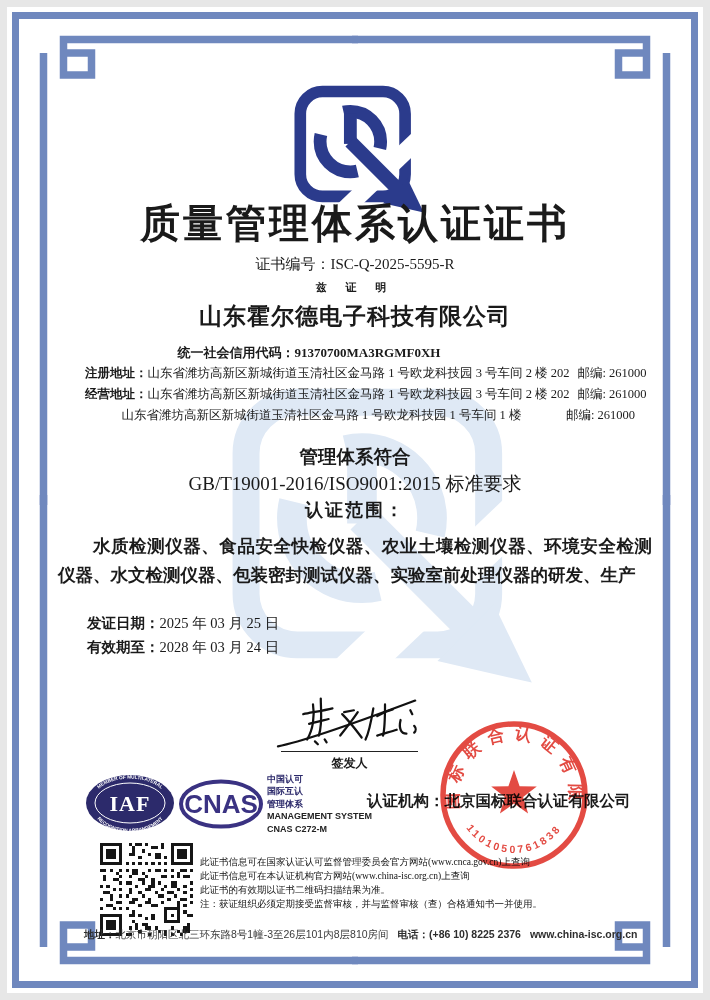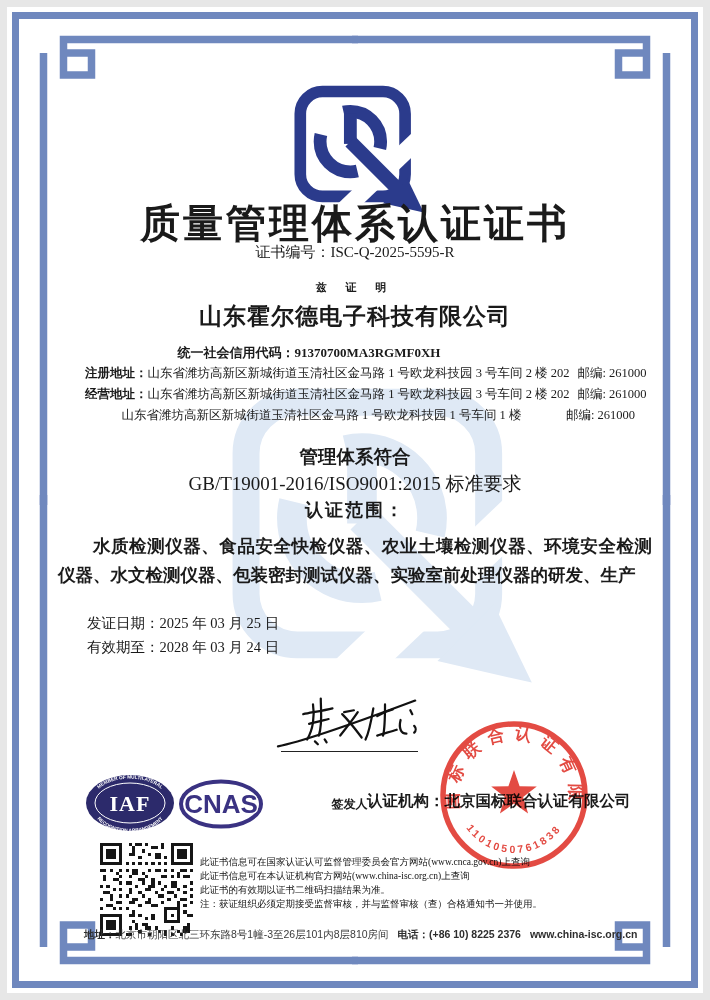--- a/index.html
+++ b/index.html
@@ -4,45 +4,45 @@
 <style>
   html,body{margin:0;padding:0;background:#e7e7e7;}
   .stage{position:relative;width:710px;height:1000px;overflow:hidden;
          font-family:"Liberation Serif","DejaVu Serif",serif;color:#1a1a1a;}
   .paper{position:absolute;inset:7px;background:#ffffff;z-index:0;}
   .border-svg{position:absolute;left:0;top:0;z-index:1;}
   .watermark{position:absolute;left:208px;top:378px;z-index:1;color:#dfe9f5;}
   .logo-svg{position:absolute;left:284px;top:81px;z-index:2;color:#2b3b8c;}
   .title{position:absolute;top:196px;left:0;width:710px;text-align:center;
          font-size:40px;font-weight:bold;letter-spacing:3px;z-index:2;}
-  .certno{position:absolute;top:243px;left:0;width:710px;text-align:center;font-size:15px;z-index:2;}
+  .certno{position:absolute;top:255px;left:0;width:710px;text-align:center;font-size:15px;z-index:2;}
   .hereby{position:absolute;top:280px;left:0;width:710px;text-align:center;
           font-size:11px;font-weight:bold;letter-spacing:8px;z-index:2;}
   .company{position:absolute;top:301px;left:0;width:710px;text-align:center;
            font-size:23px;font-weight:bold;letter-spacing:1px;z-index:2;}
   .credit{position:absolute;top:344px;left:0;width:618px;text-align:center;
           font-size:13px;font-weight:bold;z-index:2;}
   .addr-row{position:absolute;left:85px;width:550px;display:flex;align-items:baseline;
             font-size:12.5px;z-index:2;white-space:nowrap;}
   .addr-label{font-weight:bold;}
   .addr-text{flex:1;text-align:center;}
   .addr-zip{margin-left:8px;}
   .sys{position:absolute;top:444px;left:0;width:710px;text-align:center;
        font-size:18.5px;font-weight:bold;z-index:2;}
   .standard{position:absolute;top:471px;left:0;width:710px;text-align:center;font-size:19px;z-index:2;}
   .scopelab{position:absolute;top:498px;left:0;width:710px;text-align:center;
             font-size:18px;font-weight:bold;letter-spacing:2px;z-index:2;}
   .scope{position:absolute;top:532px;left:58px;width:594px;font-size:17.5px;font-weight:bold;
          line-height:28.5px;text-align:justify;text-indent:2em;z-index:2;}
   .daterow{position:absolute;left:87px;font-size:14.5px;z-index:2;white-space:nowrap;}
-  .daterow b{font-weight:normal;}
+  .daterow b{font-weight:bold;}
   .sig-svg{position:absolute;left:276px;top:690px;z-index:2;}
   .sig-line{position:absolute;left:281px;top:751px;width:137px;border-top:1.5px solid #222;z-index:2;}
   .signer{position:absolute;left:281px;top:755px;width:137px;text-align:center;
-          font-size:12px;font-weight:bold;z-index:2;margin-top:41px;}
+          font-size:12px;font-weight:bold;z-index:2;}
   .iaf-svg{position:absolute;left:84px;top:774px;z-index:2;}
   .cnas-svg{position:absolute;left:178px;top:779px;z-index:2;}
   .accinfo{position:absolute;left:267px;top:773px;z-index:2;font-family:"Liberation Sans",sans-serif;
            font-weight:bold;font-size:9px;line-height:12.4px;color:#222;}
   .accinfo .cn{color:#2c2a6b;}
   .issuer{position:absolute;left:367px;top:791px;font-size:15.5px;font-weight:bold;z-index:3;white-space:nowrap;}
   .stamp-svg{position:absolute;left:437px;top:718px;z-index:4;mix-blend-mode:multiply;opacity:.9;}
   .qr-svg{position:absolute;left:100px;top:843px;z-index:2;}
   .notes{position:absolute;left:200px;top:855px;z-index:2;font-size:9.5px;line-height:14px;color:#111;}
   .footer{position:absolute;left:84px;top:928px;width:560px;z-index:2;
@@ -154,20 +154,27 @@
       <textPath href="#iafBot" startOffset="50%" text-anchor="middle">RECOGNITION ARRANGEMENT</textPath>
     </text>
     <text x="46" y="37" text-anchor="middle" font-family="Liberation Serif, serif" font-size="22" font-weight="bold" fill="#ffffff" letter-spacing="1">IAF</text>
   </svg>
 
   <svg class="cnas-svg" width="86" height="50" viewBox="0 0 84 50">
     <ellipse cx="42" cy="25" rx="40" ry="22.5" fill="none" stroke="#3a3282" stroke-width="4"></ellipse>
     <text x="42" y="34" text-anchor="middle" font-family="Liberation Sans, sans-serif" font-size="26" font-weight="bold" fill="#3a3282" stroke="#ffffff" stroke-width="2.5" paint-order="stroke">CNAS</text>
   </svg>
 
+  <div class="accinfo">
+    <div class="cn">中国认可</div>
+    <div class="cn">国际互认</div>
+    <div class="cn">管理体系</div>
+    <div>MANAGEMENT SYSTEM</div>
+    <div>CNAS C272-M</div>
+  </div>
 
   <div class="issuer"><span>认证机构：</span><span>北京国标联合认证有限公司</span></div>
 
   <svg class="stamp-svg" width="154" height="154" viewBox="0 0 154 154">
     <circle cx="77" cy="77" r="71" fill="none" stroke="#e0372e" stroke-width="5.5"></circle>
     <polygon fill="#e0372e" points="77,52 82.6,68.2 99.8,68.6 86.1,79 91.1,95.4 77,85.6 62.9,95.4 67.9,79 54.2,68.6 71.4,68.2"></polygon>
     <path id="sealArc" d="M22.9,91.5 A56,56 0 1 1 131.1,91.5" fill="none"></path>
     <path id="sealNumArc" d="M26.8,106 A58,58 0 0 0 127.2,106" fill="none"></path>
     <text font-size="16.5" font-weight="bold" fill="#e0372e" letter-spacing="9" font-family="Liberation Serif, serif">
       <textPath href="#sealArc" startOffset="50%" text-anchor="middle">北京国标联合认证有限公司</textPath>

